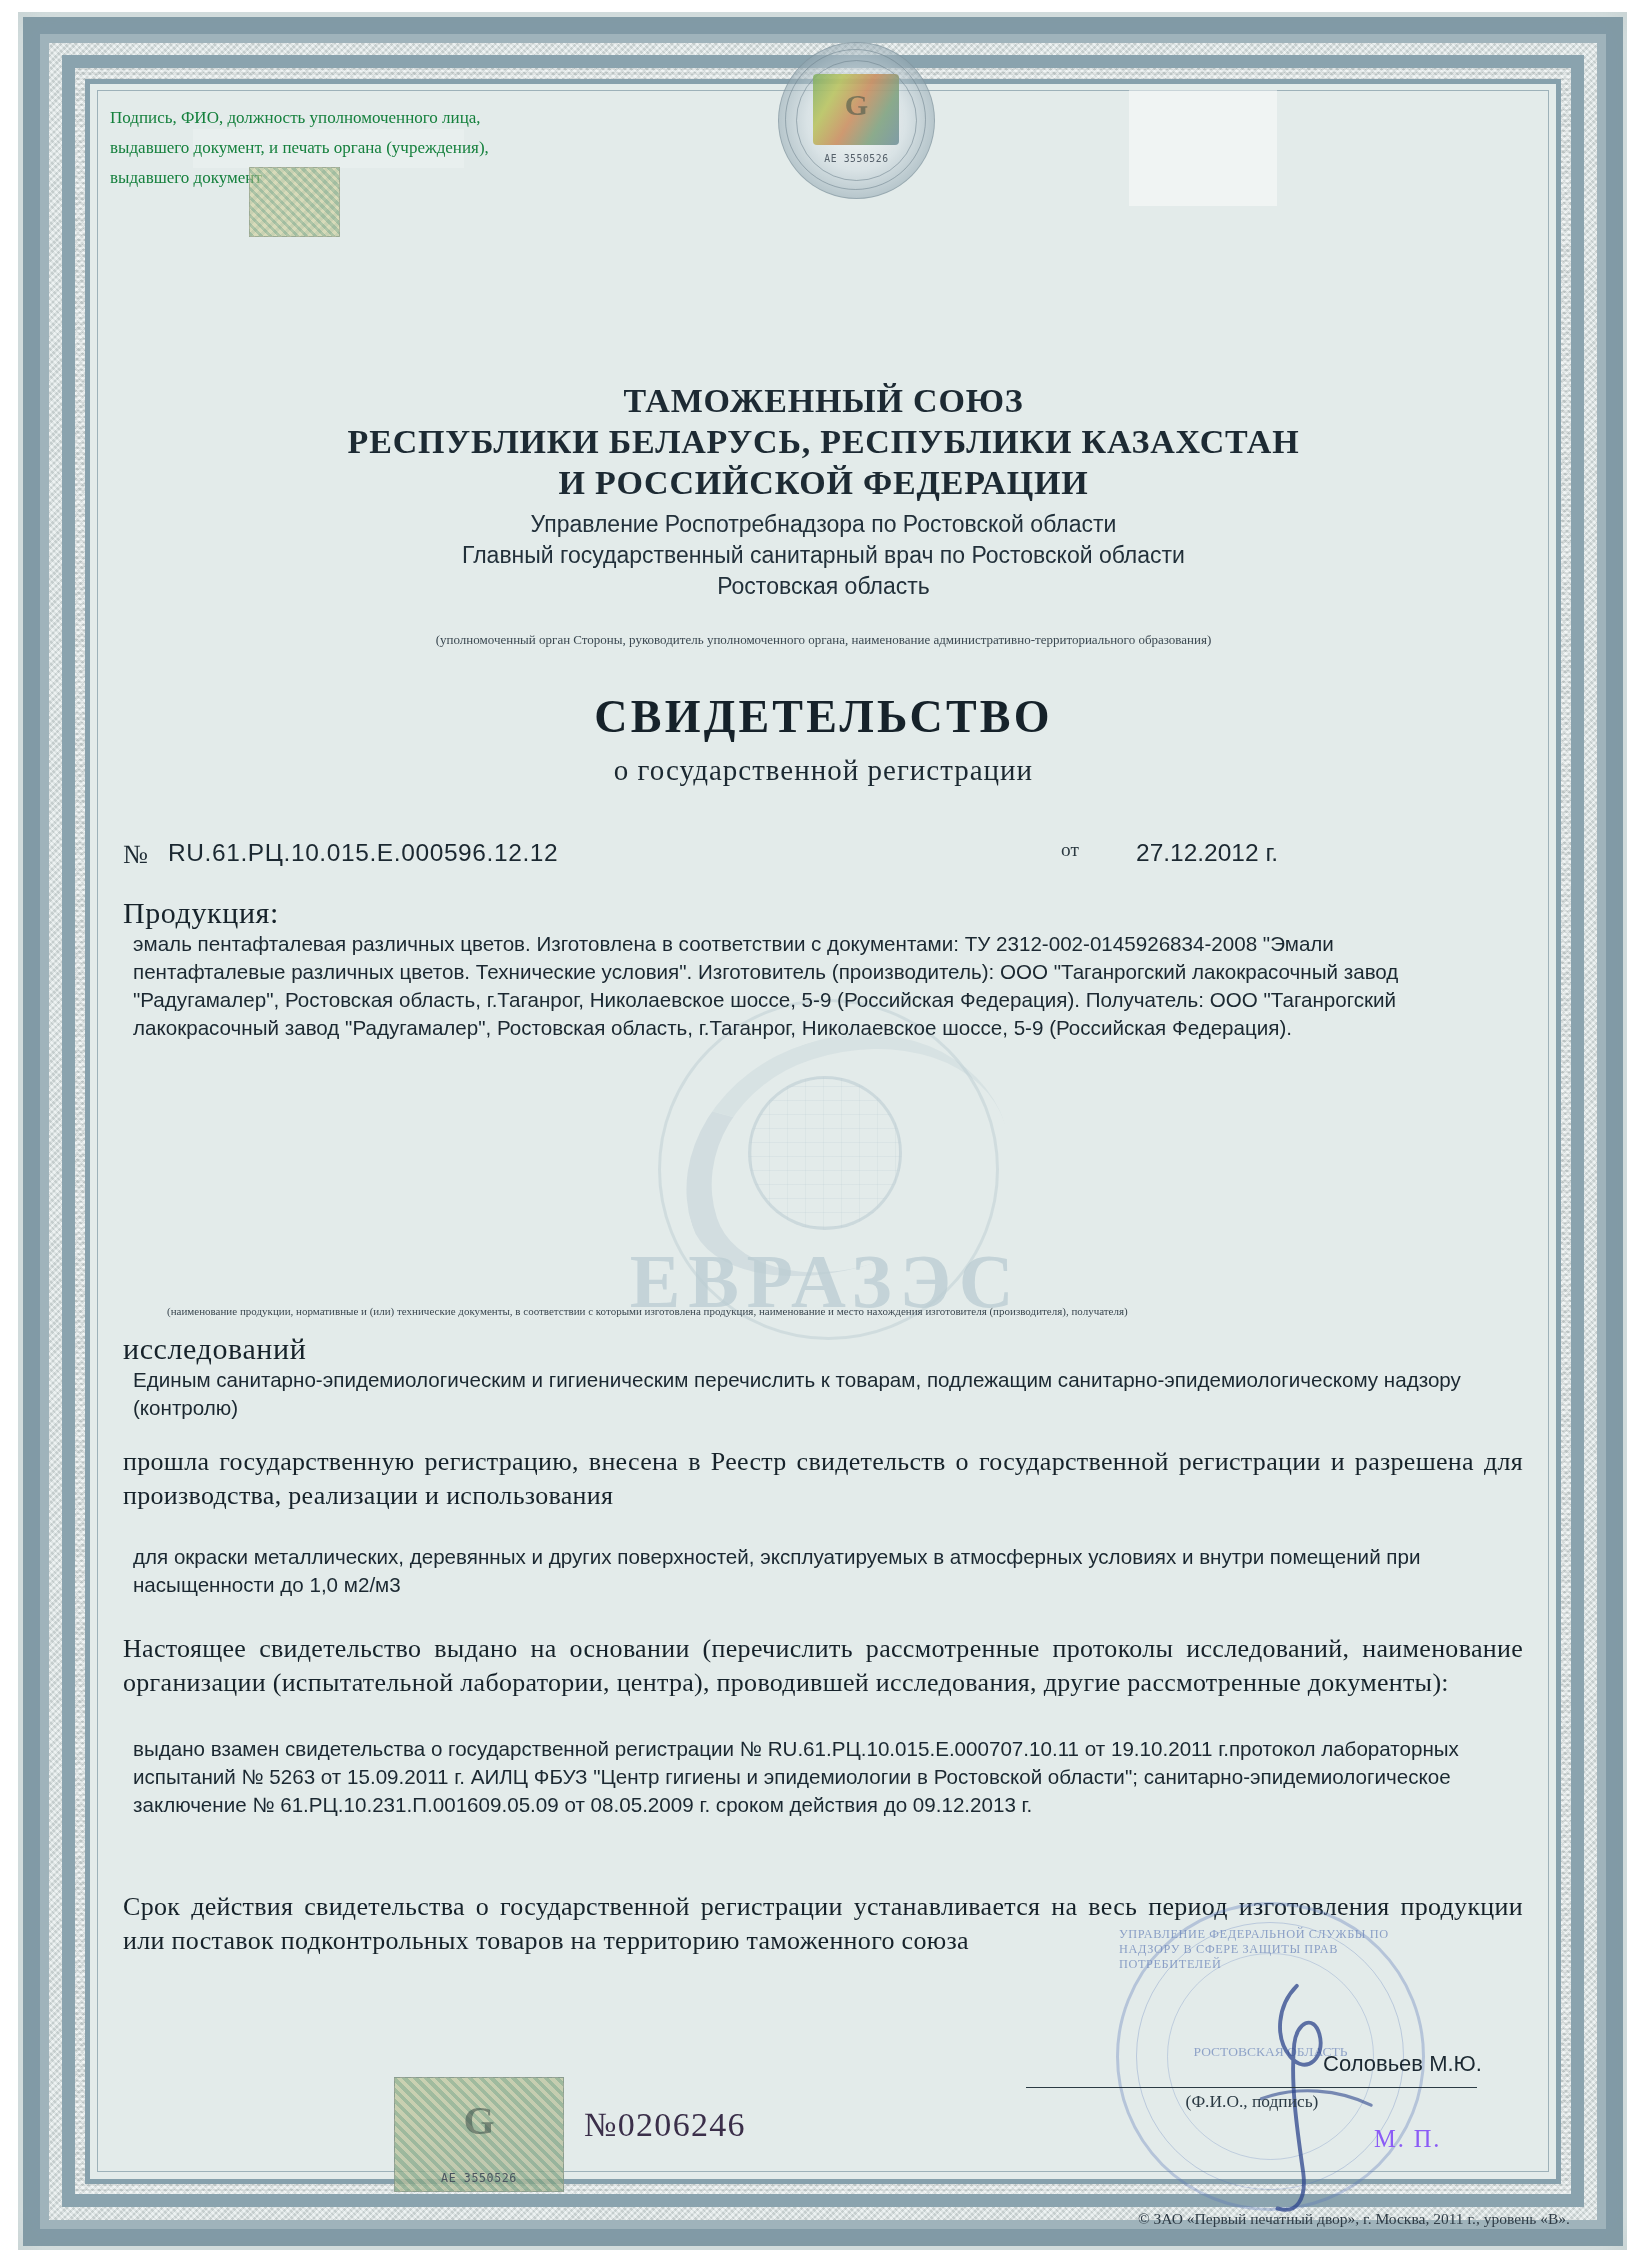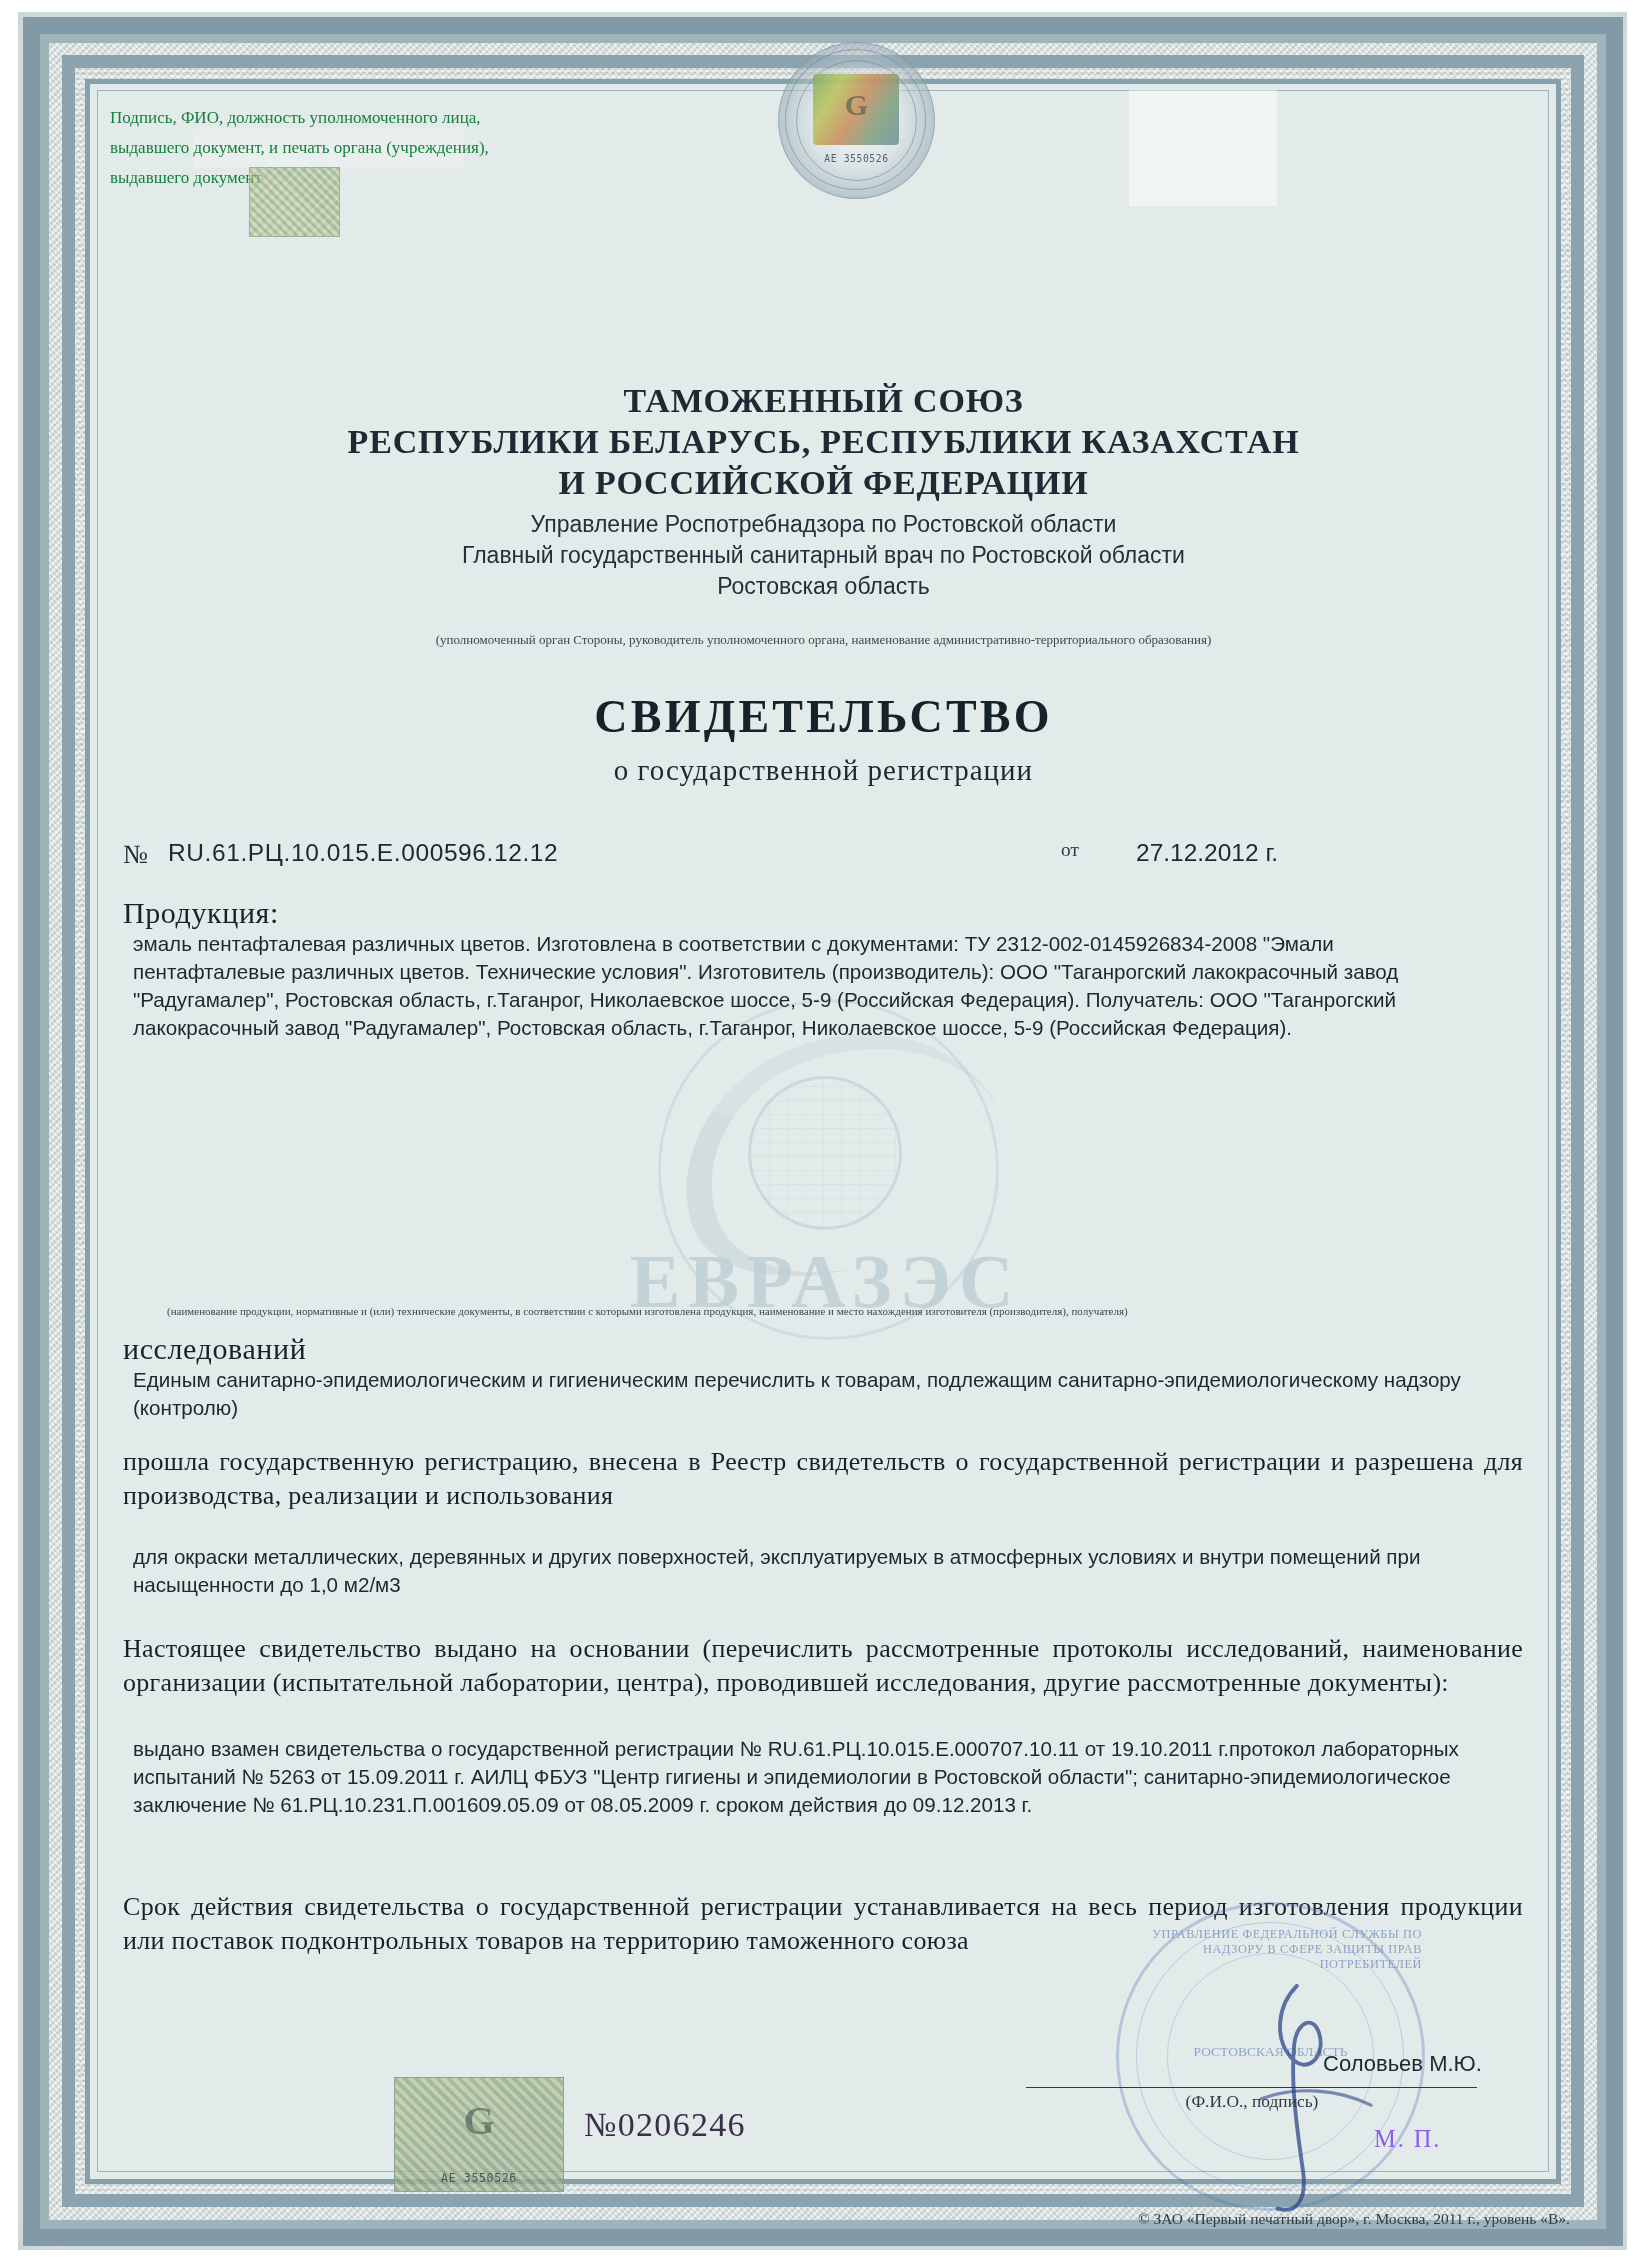--- a/index.html
+++ b/index.html
@@ -432,21 +432,21 @@
   }
   #round-stamp .inner-ring2 {
     position: absolute;
     left: 48px; top: 48px; width: 205px; height: 205px;
     border-radius: 50%;
     border: 1.3px solid rgba(90,120,185,0.35);
   }
   #round-stamp .txt-top {
     position: absolute;
     left: 0; right: 0; top: 22px;
-    text-align: right;
+    text-align: left;
     font-family: "Liberation Serif", serif;
     font-size: 12.3px;
     color: rgba(70,100,170,0.75);
     letter-spacing: 0.6px;
   }
   #round-stamp .txt-mid {
     position: absolute;
     left: 0; right: 0; top: 139px;
     text-align: center;
     font-family: "Liberation Serif", serif;

